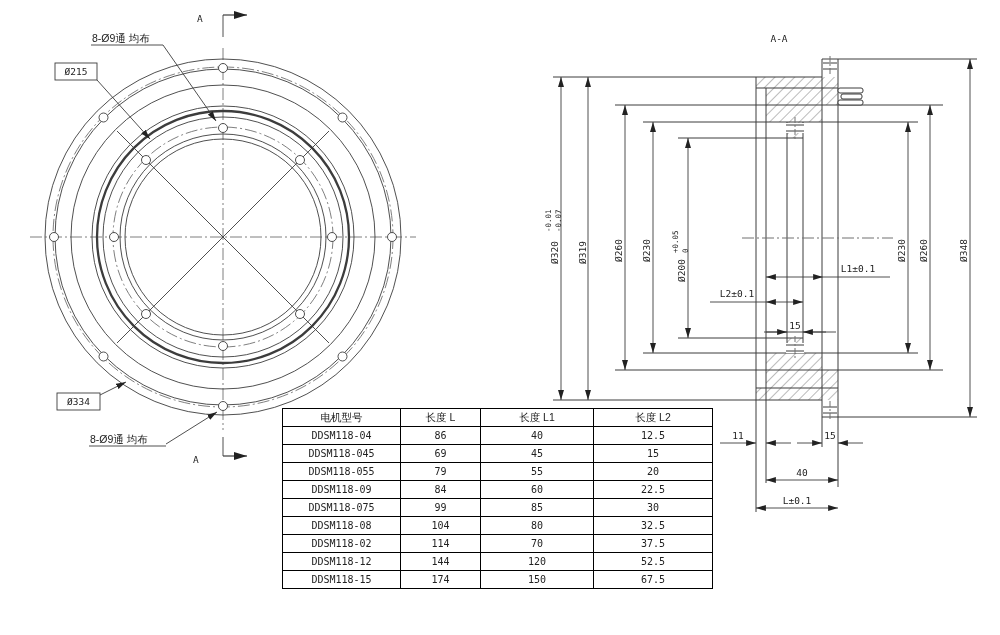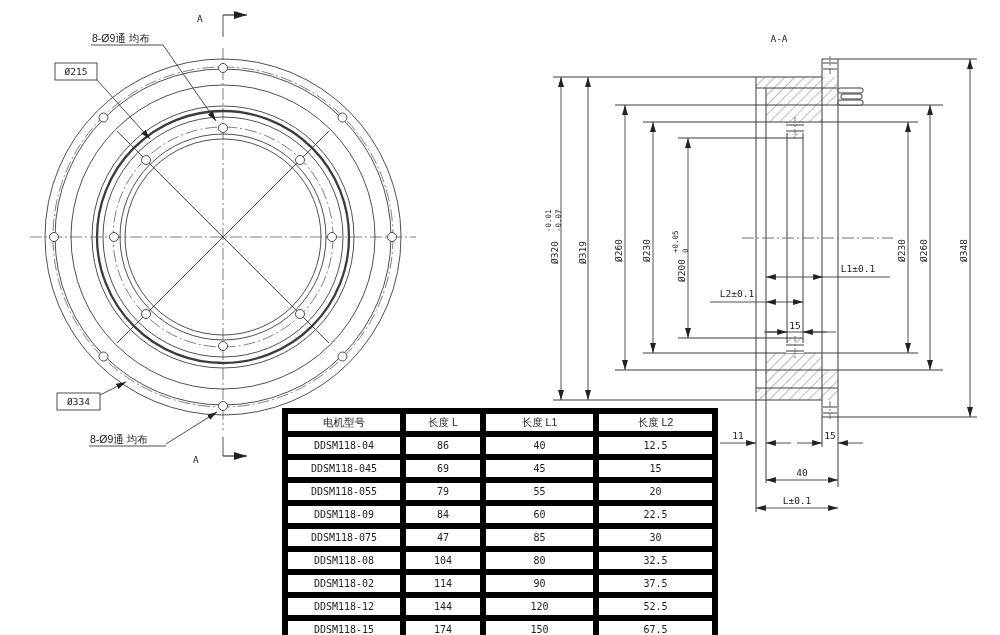--- a/index.html
+++ b/index.html
@@ -4,21 +4,21 @@
 <style>
   html,body{margin:0;padding:0;background:#f4f4f4;}
   .canvas{position:relative;width:1000px;height:635px;background:#ffffff;overflow:hidden;
           font-family:"DejaVu Sans Mono", monospace;}
   svg text{fill:#222;}
   .cjk{font-family:"Liberation Sans","DejaVu Sans",sans-serif;}
   .dimtxt{font-size:9.5px;font-family:"DejaVu Sans Mono",monospace;}
   .toltxt{font-size:7.5px;font-family:"DejaVu Sans Mono",monospace;}
   table.spec{position:absolute;left:282px;top:408px;width:430px;border-collapse:collapse;
              table-layout:fixed;background:#fff;}
-  table.spec th,table.spec td{border:6px solid #000000;height:17px;padding:0;text-align:center;
+  table.spec th,table.spec td{border:1px solid #000000;height:17px;padding:0;text-align:center;
              font-size:10px;font-weight:normal;color:#222;font-family:"DejaVu Sans Mono",monospace;
              overflow:hidden;white-space:nowrap;}
   table.spec th{font-family:"Liberation Sans","DejaVu Sans",sans-serif;font-size:10.5px;}
 </style>
 </head>
 <body>
 
 <div class="canvas">
 <svg width="1000" height="635" viewBox="0 0 1000 635">
   <defs>
@@ -261,34 +261,34 @@
           <td>20</td>
   </tr>
   <tr>
     <td>DDSM118-09</td>
           <td>84</td>
           <td>60</td>
           <td>22.5</td>
   </tr>
   <tr>
     <td>DDSM118-075</td>
-          <td>47</td>
+          <td>99</td>
           <td>85</td>
           <td>30</td>
   </tr>
   <tr>
     <td>DDSM118-08</td>
           <td>104</td>
           <td>80</td>
           <td>32.5</td>
   </tr>
   <tr>
     <td>DDSM118-02</td>
           <td>114</td>
-          <td>90</td>
+          <td>70</td>
           <td>37.5</td>
   </tr>
   <tr>
     <td>DDSM118-12</td>
           <td>144</td>
           <td>120</td>
           <td>52.5</td>
   </tr>
   <tr>
     <td>DDSM118-15</td>

